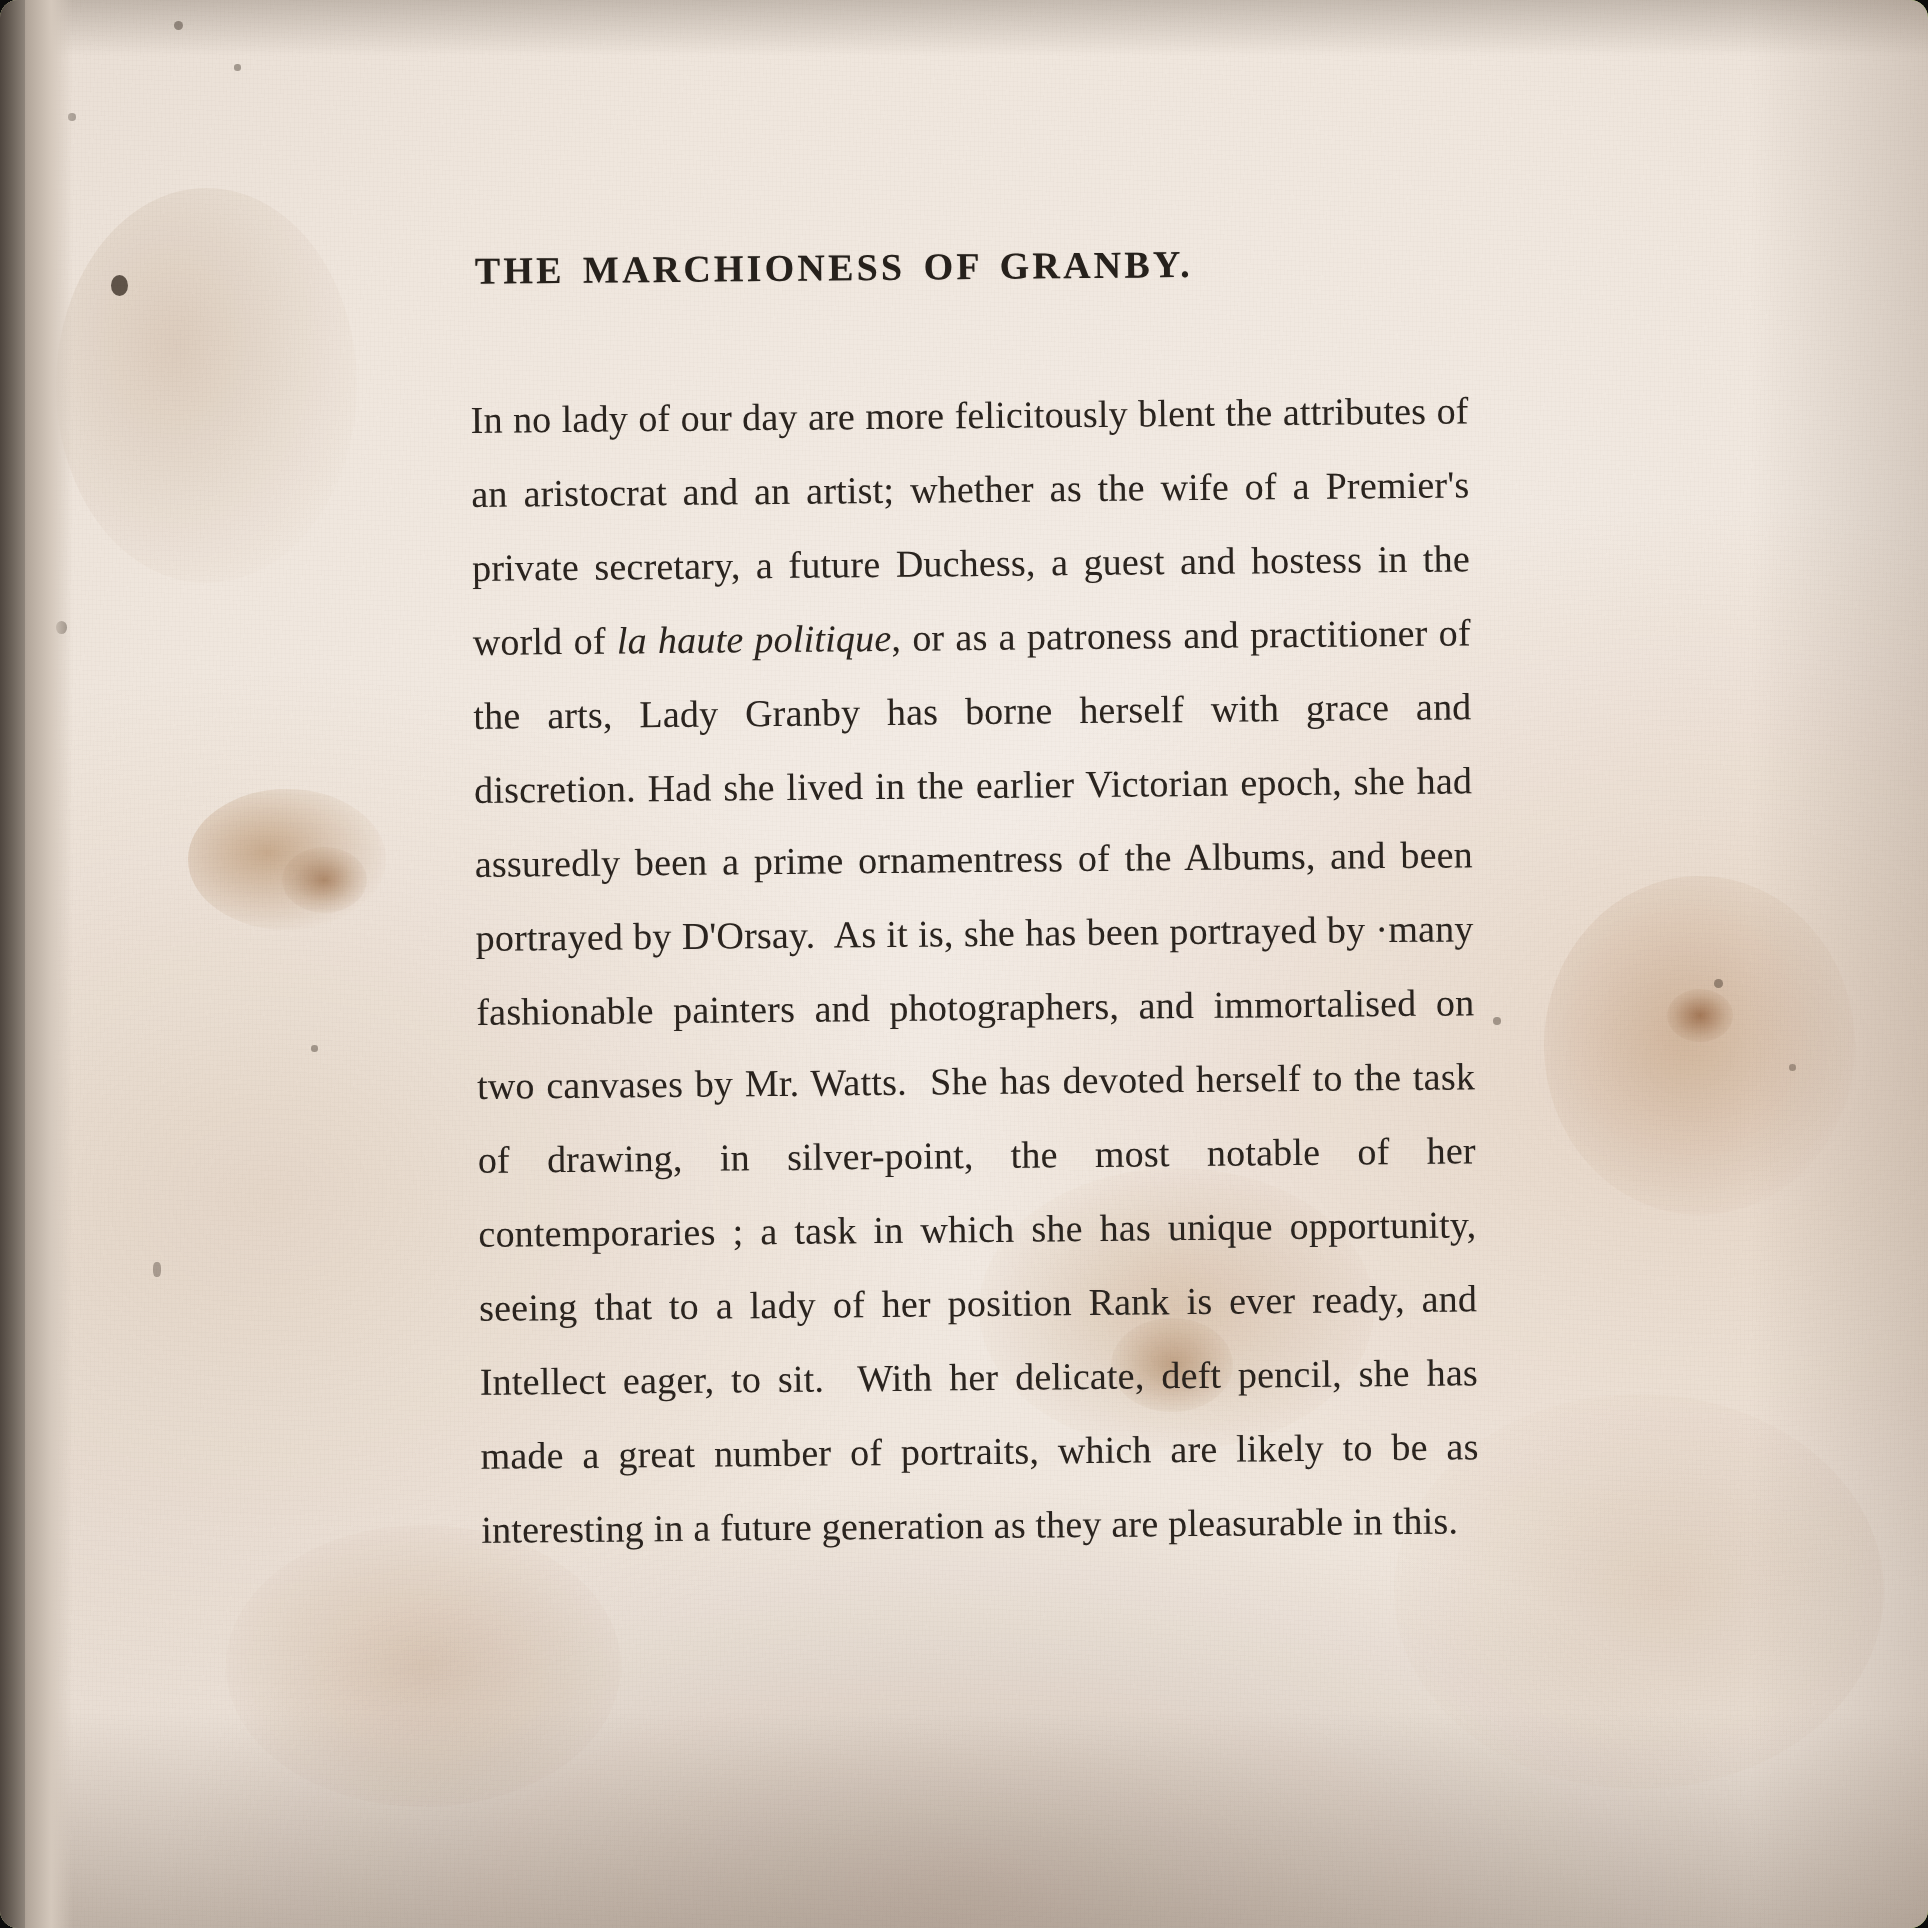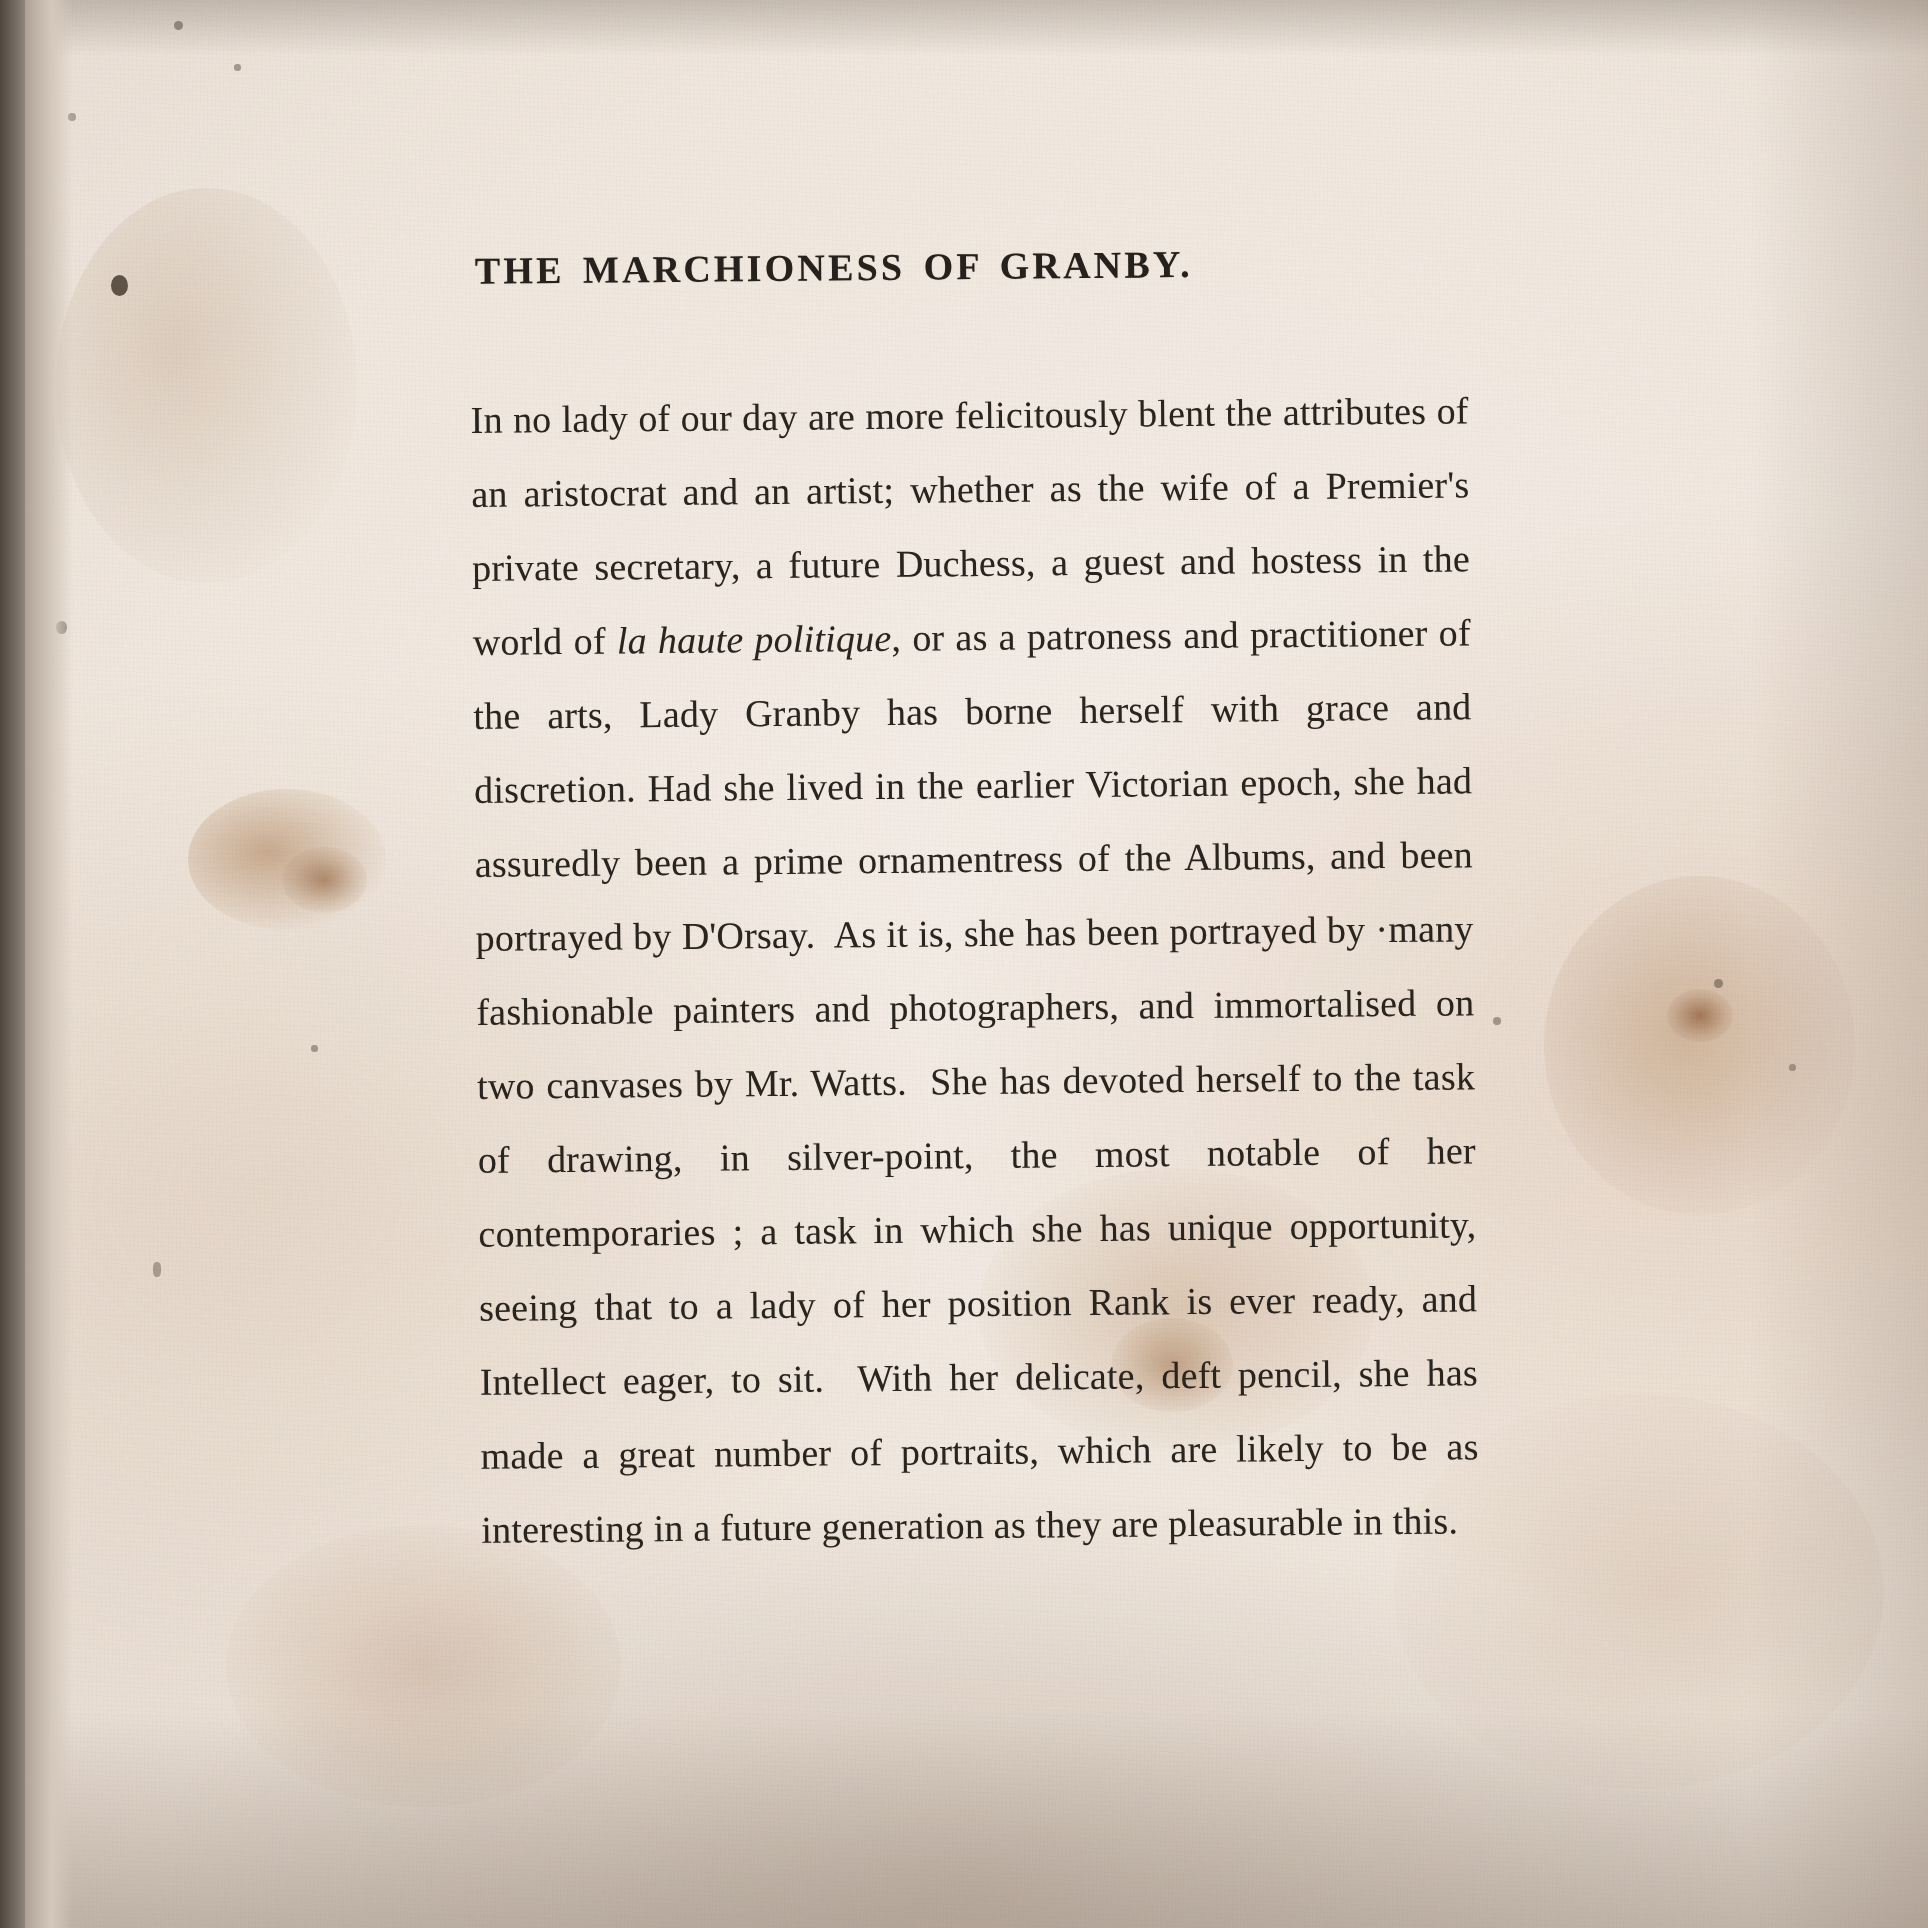--- a/index.html
+++ b/index.html
@@ -7,20 +7,21 @@
     padding: 0;
     background: #0c0c0c;
   }
   #page {
     position: relative;
     width: 1928px;
     height: 1928px;
     overflow: hidden;
     background: #84cc16;
     font-family: "Liberation Serif", serif;
+    border-radius: 18px;
   }
 
   
   .paper-base {
     position: absolute;
     inset: 0;
     background:
       radial-gradient(ellipse 120% 95% at 58% 42%, #f3ece6 0%, #efe6dd 42%, #e7dcd2 70%, #d9cdc2 88%, #cdbfb3 100%);
   }
   .paper-warm {

